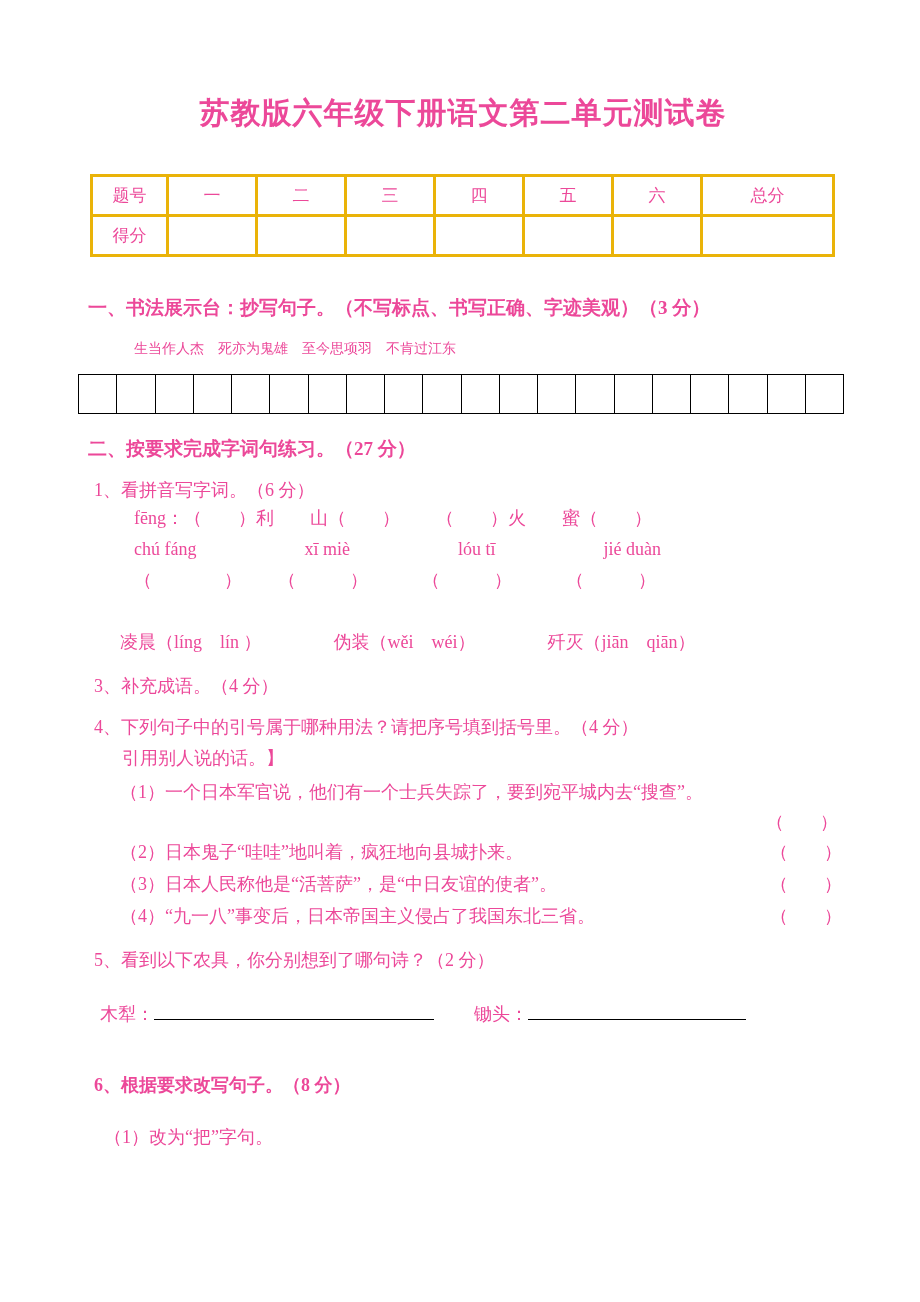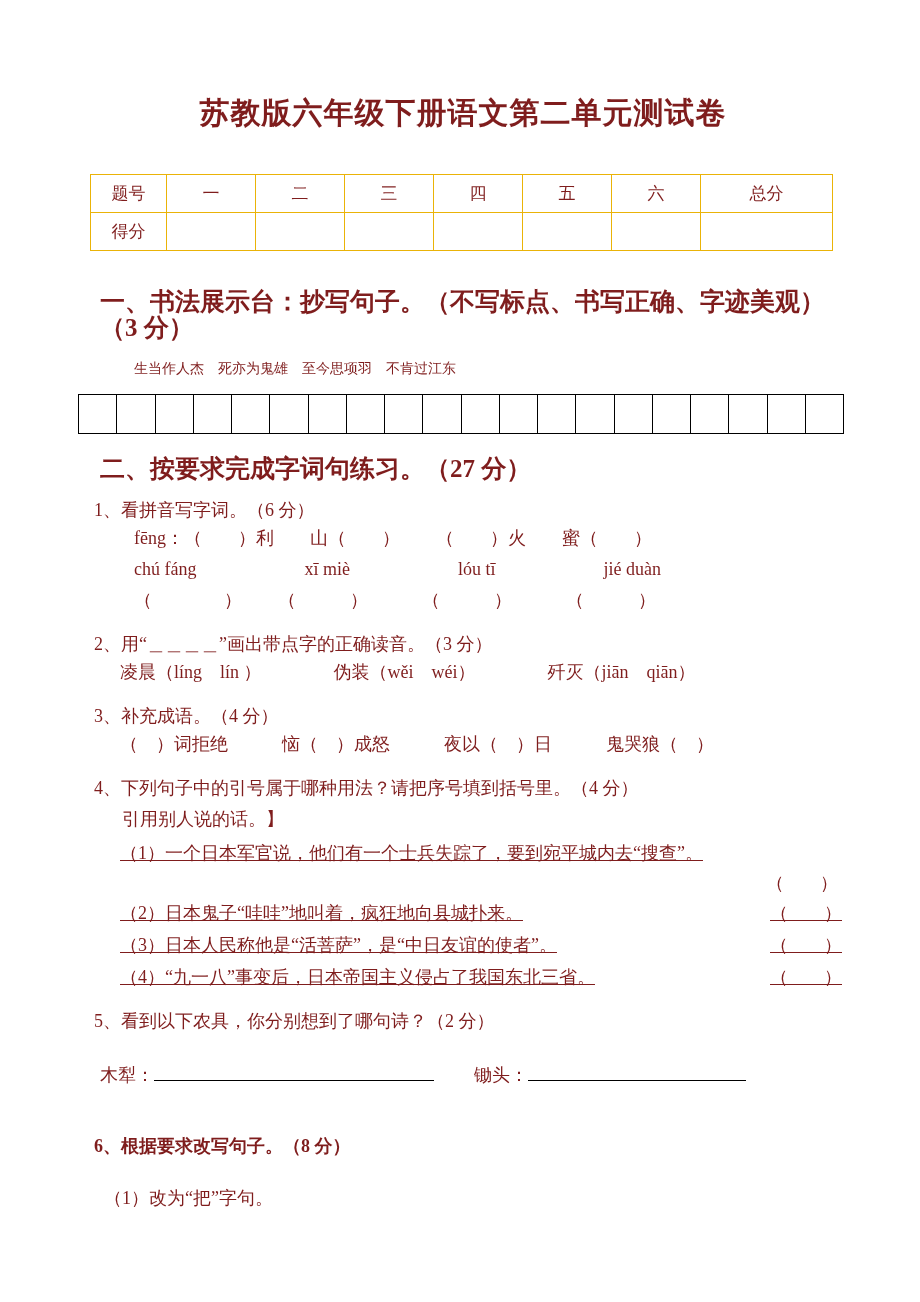--- a/index.html
+++ b/index.html
@@ -2,21 +2,21 @@
 <html><head>
 <meta charset="utf-8">
 <style>
   html, body { margin: 0; padding: 0; background: #ffffff; }
   .page {
     position: relative;
     width: 920px;
     height: 1300px;
     margin: 0 auto;
     background: #ffffff;
-    color: #7f1d1d;
+    color: #ec4899;
     box-sizing: border-box;
     padding: 58px 78px 20px 84px;
     font-family: "Liberation Serif", "DejaVu Serif", serif;
     overflow: hidden;
   }
   .title {
     margin: 34px 0 40px 0;
     text-align: center;
     font-size: 30px;
     line-height: 42px;
@@ -24,31 +24,31 @@
     font-family: "Liberation Sans", "DejaVu Sans", sans-serif;
     letter-spacing: 1px;
   }
   table.score-table {
     border-collapse: collapse;
     table-layout: fixed;
     width: 742px;
     margin-left: 6px;
   }
   table.score-table td {
-    border: 1px solid #eab308;
+    border: 3px solid #eab308;
     height: 37px;
     text-align: center;
     vertical-align: middle;
     font-size: 17px;
     padding: 0;
   }
   .heading {
-    font-size: 25px;
+    font-size: 19px;
     font-weight: bold;
-    margin: 38px 0 0 16px;
+    margin: 38px 0 0 4px;
     line-height: 26px;
     white-space: pre-wrap;
   }
   .heading.s2 { margin-top: 22px; }
   .s1-sentence {
     font-size: 14px;
     line-height: 24px;
     margin-top: 16px;
     padding-left: 50px;
     white-space: pre-wrap;
@@ -69,33 +69,32 @@
     line-height: 26px;
     margin: 15px 0 0 10px;
     white-space: pre-wrap;
   }
   .q-line {
     font-size: 18px;
     line-height: 31px;
     white-space: pre-wrap;
   }
   .indent-lg { padding-left: 50px; }
-  .indent { padding-left: 36px; }
+  .indent { padding-left: 36px; margin-top: 31px; }
   .q4-note { font-size: 18px; line-height: 36px; white-space: pre-wrap; }
   .q4-note1 { padding-left: 22px; margin-top: 12px; }
   .q4-note2 { padding-left: 38px; }
   .q4-item {
     display: flex;
     justify-content: space-between;
     align-items: baseline;
     padding-left: 36px;
     font-size: 18px;
     line-height: 32px;
     white-space: pre-wrap;
-    text-decoration: underline;
   }
   .q4-paren-line {
     text-align: right;
     font-size: 18px;
     line-height: 28px;
     padding-right: 4px;
   }
   .q5-row {
     margin-top: 26px;
     padding-left: 16px;
@@ -187,25 +186,23 @@
       <div class="wcell"></div>
     </div>
 
   <div class="heading s2">二、按要求完成字词句练习。（27 分）</div>
 
   <div class="q-label">1、看拼音写字词。（6 分）</div>
   <div class="q-line indent-lg">fēng：（　　）利　　山（　　）　　（　　）火　　蜜（　　）</div>
   <div class="q-line indent-lg">chú fáng　　　　　　xī miè　　　　　　lóu tī　　　　　　jié duàn</div>
   <div class="q-line indent-lg">（　　　　）　　（　　　）　　　（　　　）　　　（　　　）</div>
 
-  <div class="q-label">2、用“＿＿＿＿”画出带点字的正确读音。（3 分）</div>
   <div class="q-line indent">凌晨（líng　lín ）　　　　伪装（wěi　wéi）　　　　歼灭（jiān　qiān）</div>
 
   <div class="q-label">3、补充成语。（4 分）</div>
-  <div class="q-line indent">（　）词拒绝　　　恼（　）成怒　　　夜以（　）日　　　鬼哭狼（　）</div>
 
   <div class="q-label">4、下列句子中的引号属于哪种用法？请把序号填到括号里。（4 分）</div>
   <div class="q4-note q4-note2">引用别人说的话。】</div>
 
   <div class="q4-item">
     <span>（1）一个日本军官说，他们有一个士兵失踪了，要到宛平城内去“搜查”。</span>
   </div>
   <div class="q4-paren-line">（　　）</div>
 
   <div class="q4-item">

